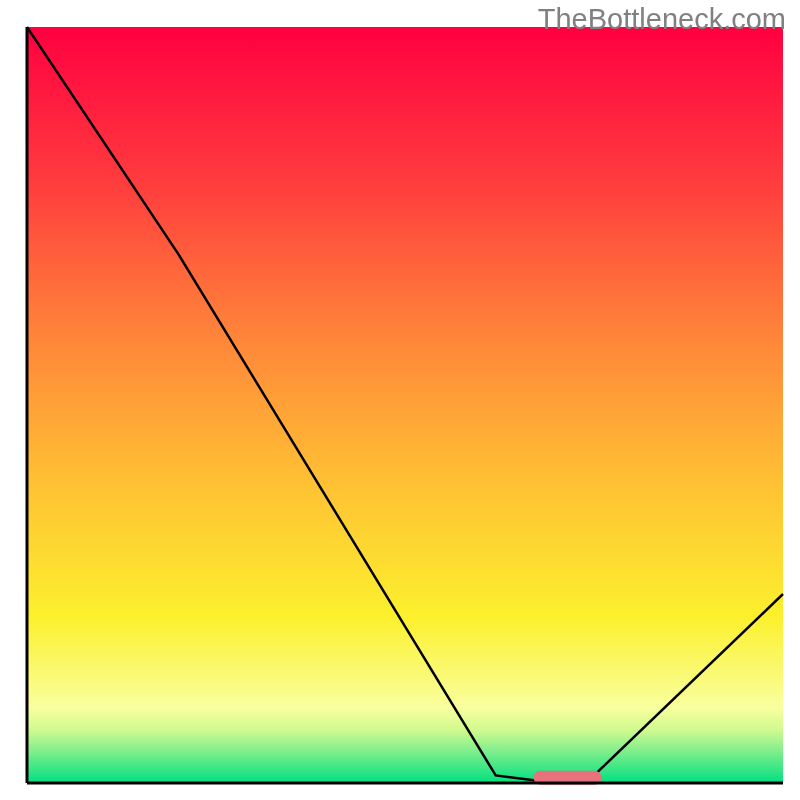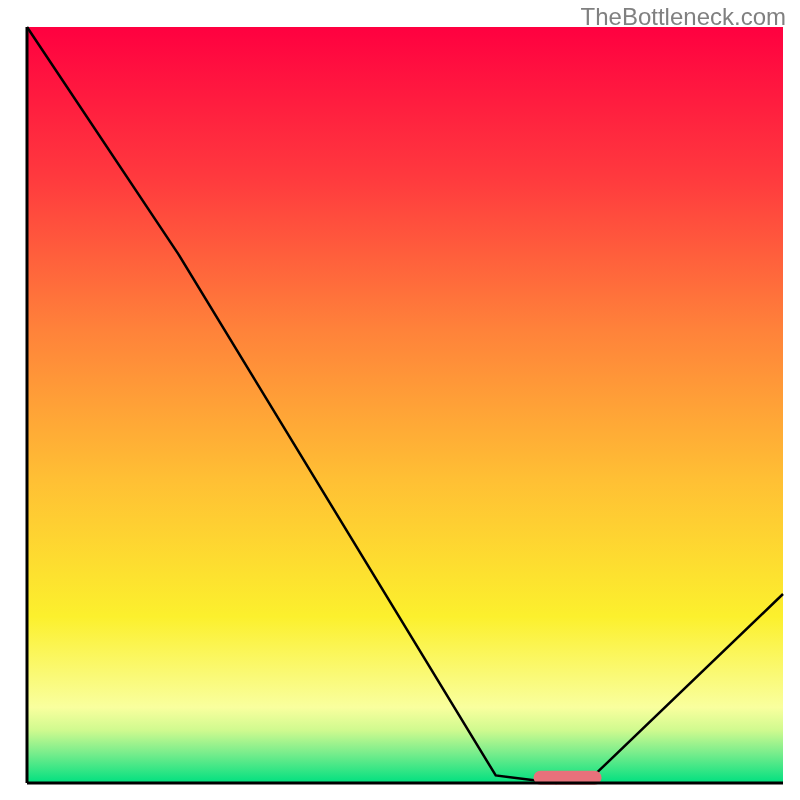--- a/index.html
+++ b/index.html
@@ -13,21 +13,21 @@
   .chart-container {
     width: 100%;
     height: 100%;
     position: relative;
   }
   .watermark {
     position: absolute;
     top: 3px;
     right: 14px;
     color: #808080;
-    font-size: 24px;
+    font-size: 29px;
     font-family: Arial, sans-serif;
     z-index: 10;
   }
   svg {
     display: block;
   }
 </style>
 </head>
 <body>
 

